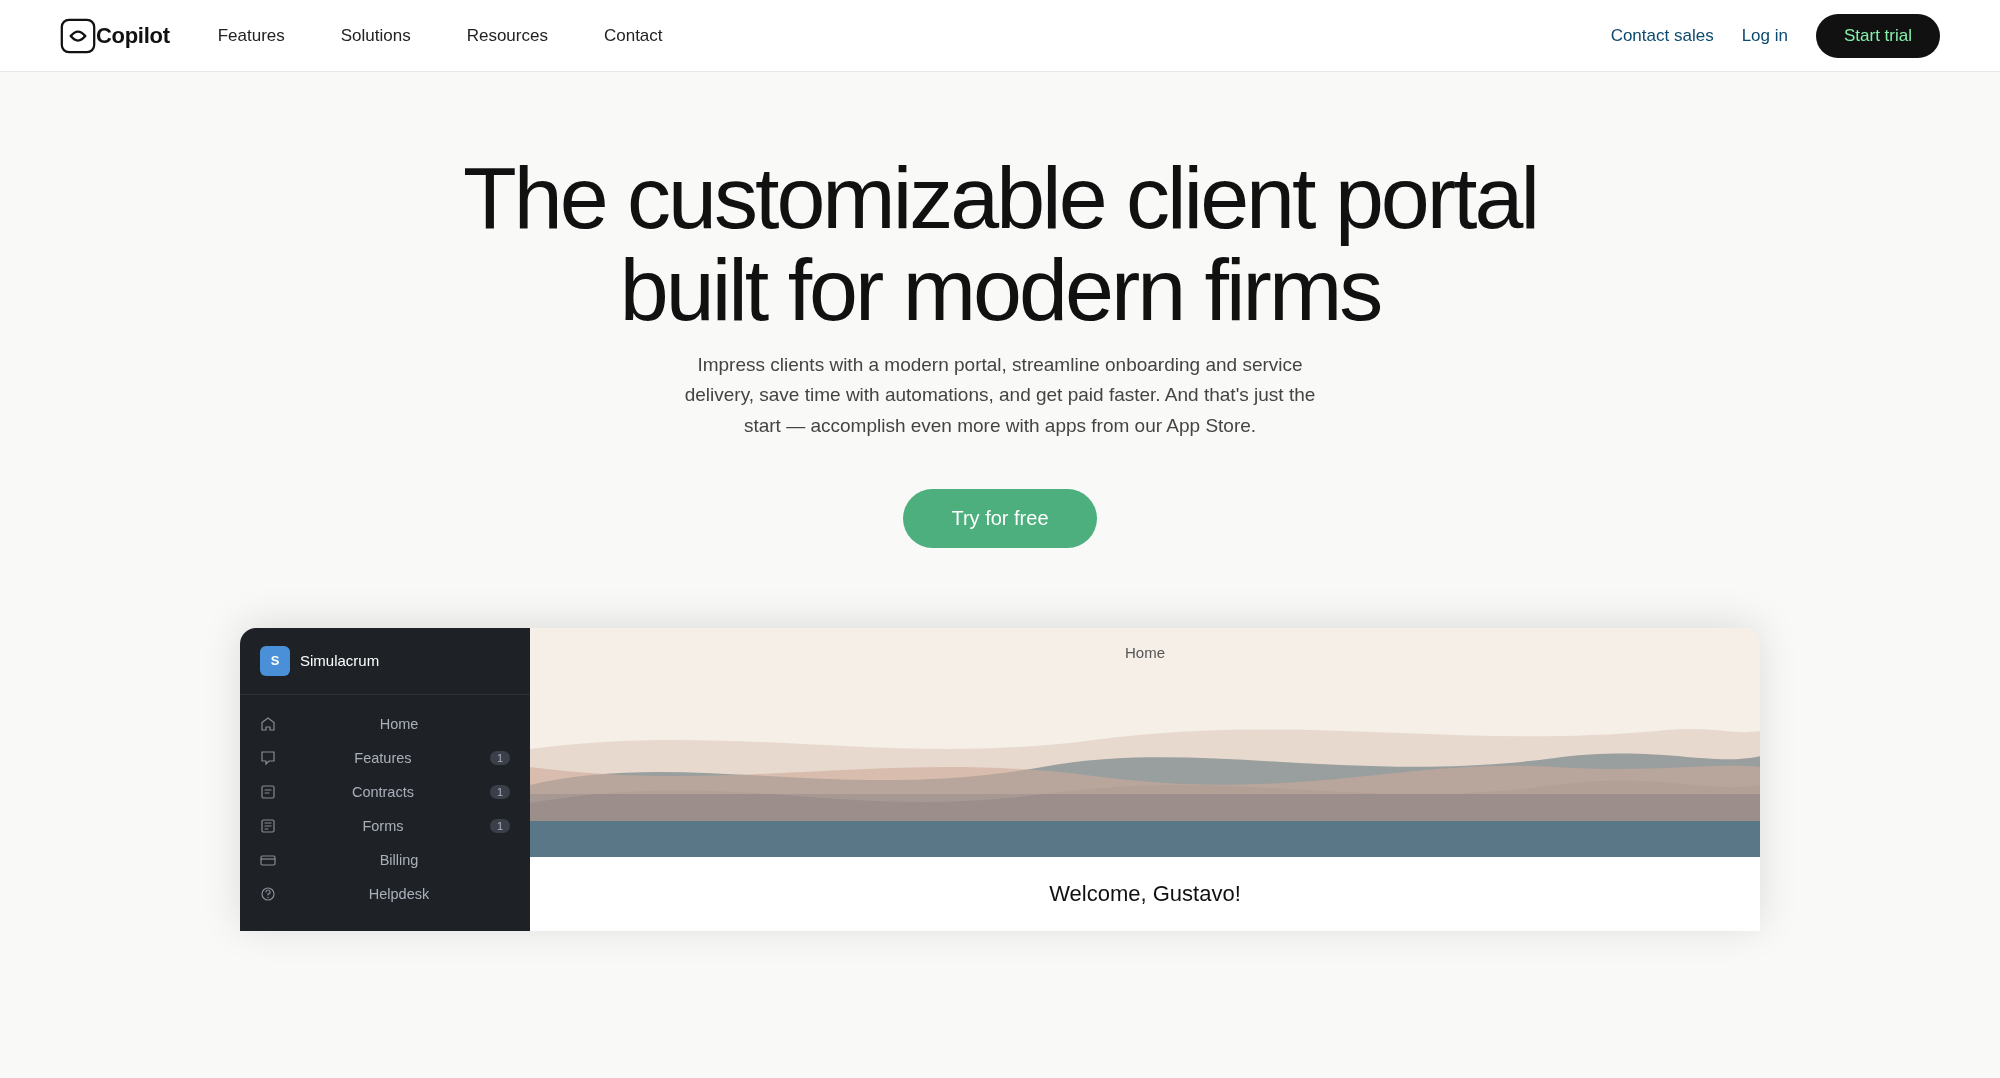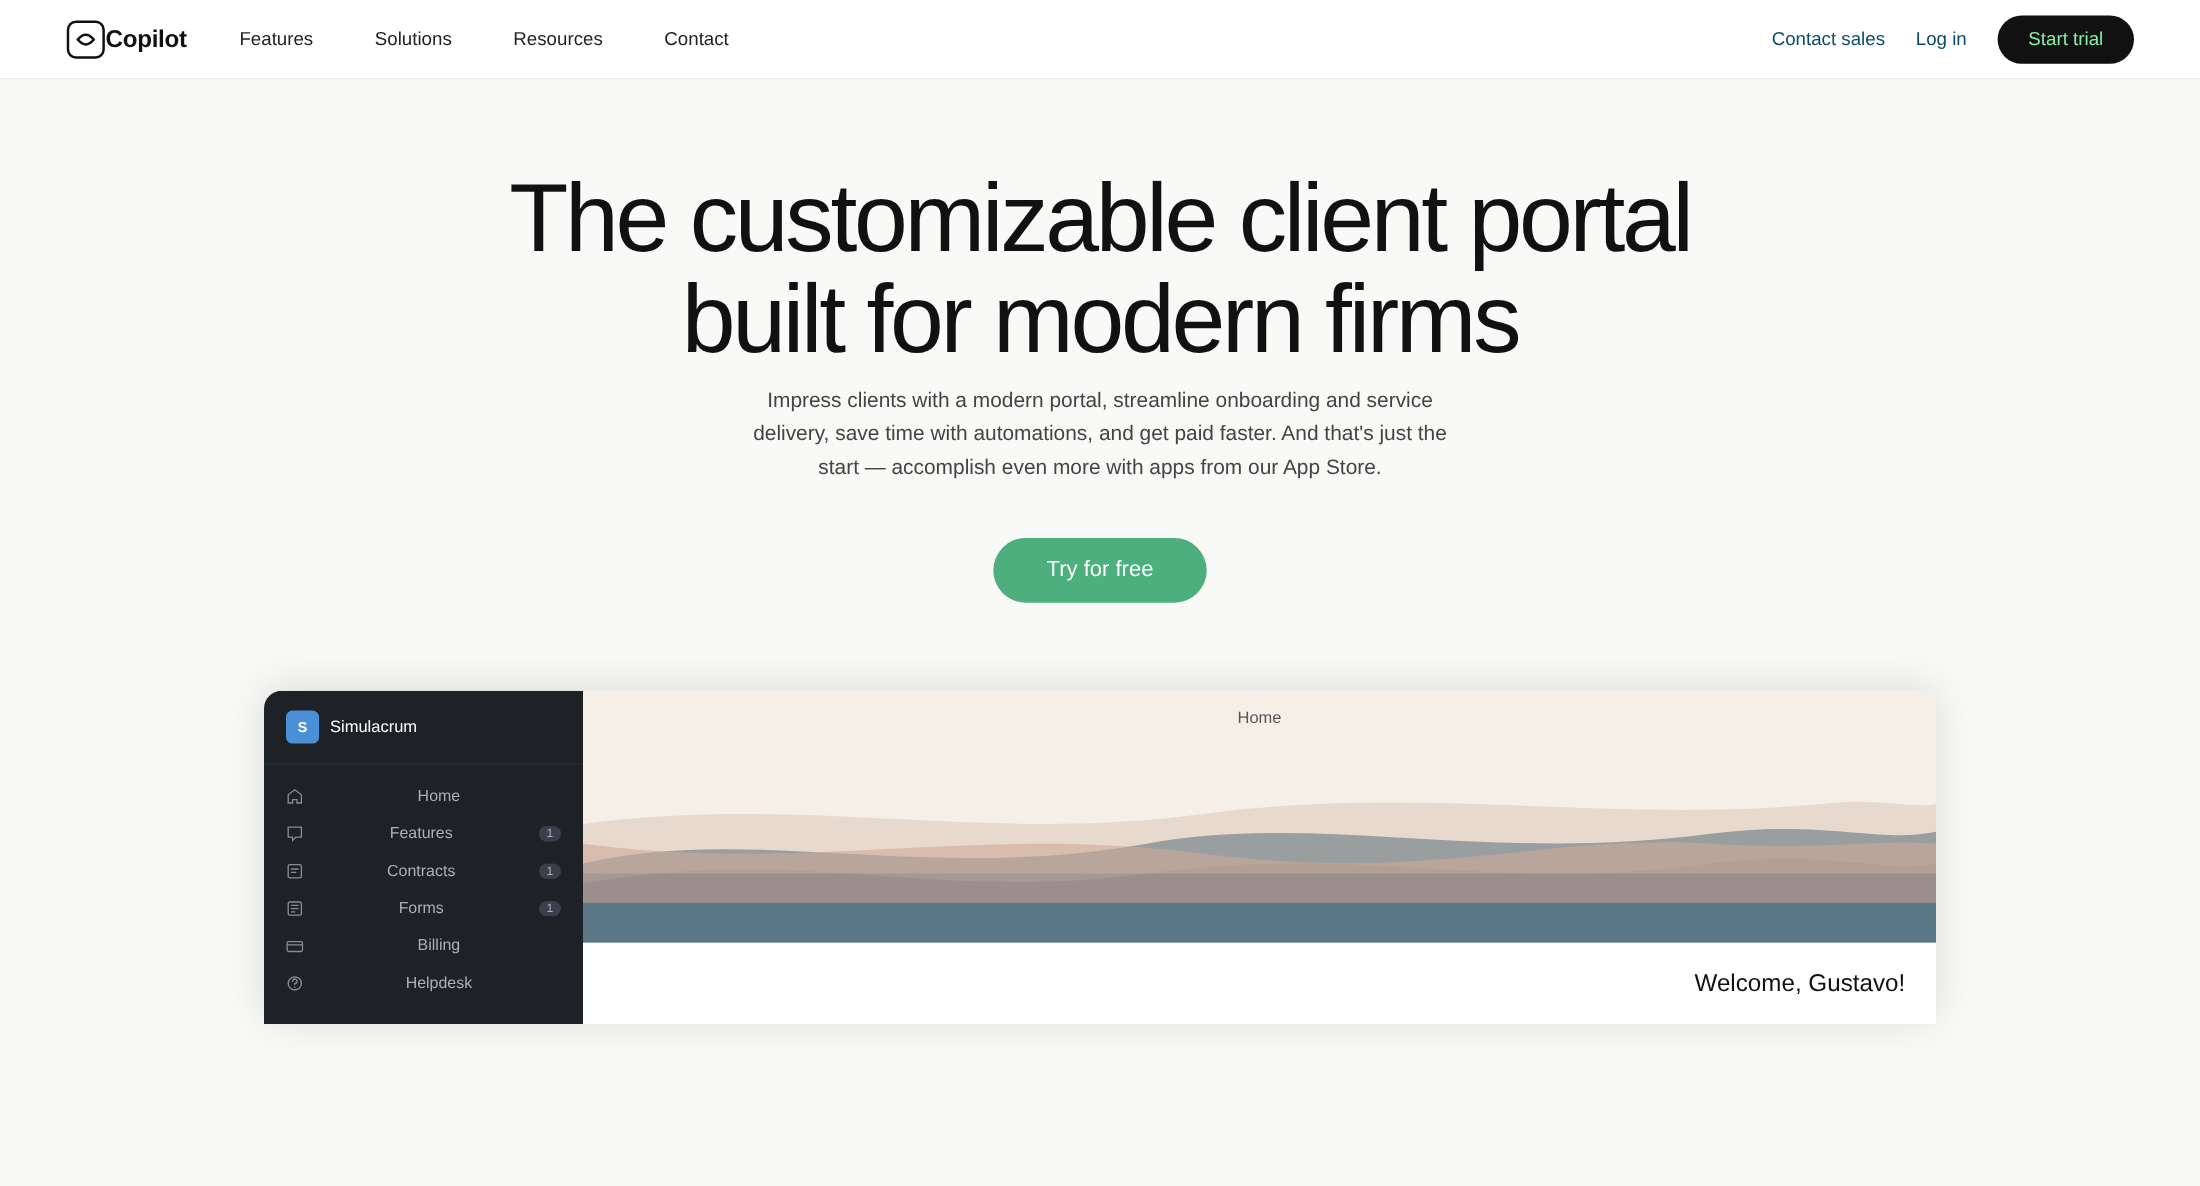--- a/index.html
+++ b/index.html
@@ -249,21 +249,21 @@
       height: 100%;
       position: absolute;
       top: 0;
       left: 0;
     }
 
     
     .app-welcome {
       background: #fff;
       padding: 24px 28px;
-      text-align: right;
+      text-align: center;
     }
 
     .app-welcome-title {
       font-size: 22px;
       font-weight: 500;
       color: #111;
     }
   </style>
 </head>
 <body>

